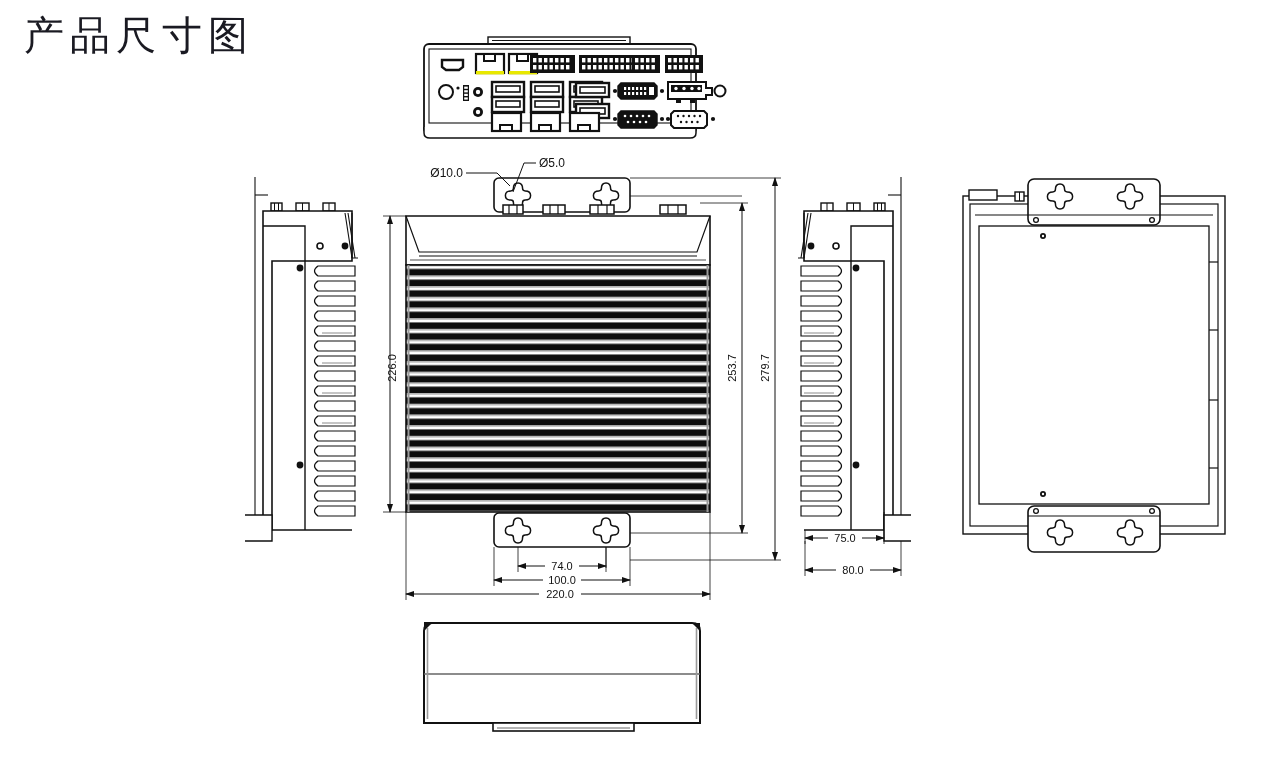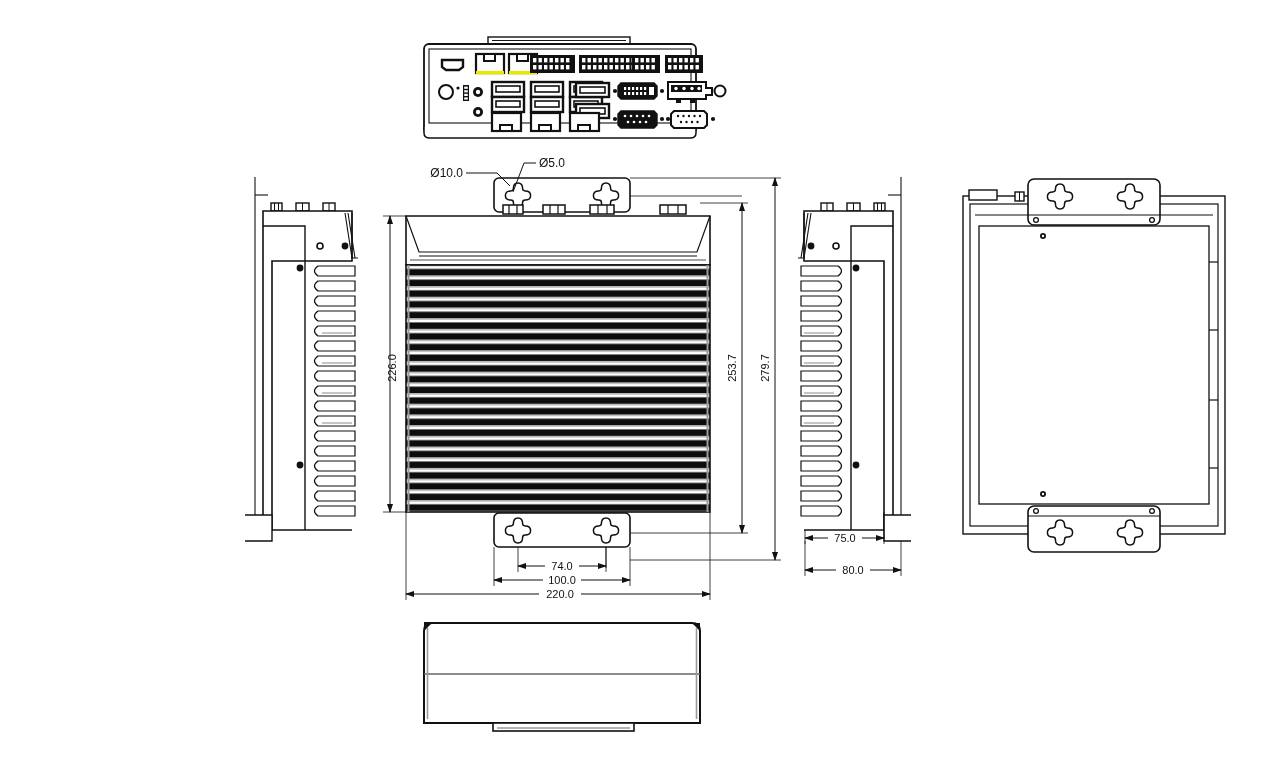--- a/index.html
+++ b/index.html
@@ -10,20 +10,21 @@
          font-size:40px;letter-spacing:6px;color:#1a1a22;white-space:nowrap;}
   svg{position:absolute;left:0;top:0;width:1280px;height:768px;}
   .dimtext{font-family:"Liberation Sans","DejaVu Sans",sans-serif;font-size:11px;fill:#111;}
   .dimtext.big{font-size:12px;}
 </style>
 </head>
 <body>
 
 <div id="stage">
 
+  <div id="title">产品尺寸图</div>
 
   <svg viewBox="0 0 1280 768" xmlns="http://www.w3.org/2000/svg">
     <defs>
       <marker id="ar" markerWidth="9" markerHeight="9" refX="8" refY="3" orient="auto" markerUnits="strokeWidth">
         <path d="M0,0 L9,3 L0,6 z" fill="#111"></path>
       </marker>
       <marker id="arS" markerWidth="9" markerHeight="9" refX="1" refY="3" orient="auto" markerUnits="strokeWidth">
         <path d="M9,0 L0,3 L9,6 z" fill="#111"></path>
       </marker>
       <g id="keyhole">

